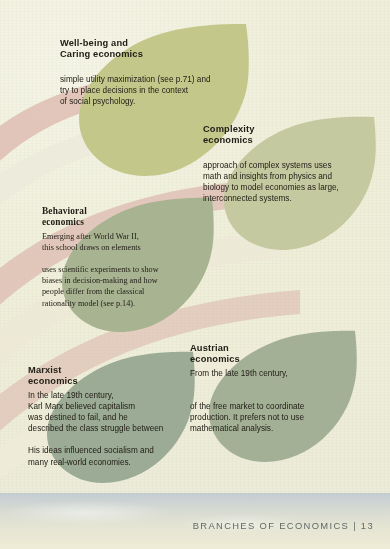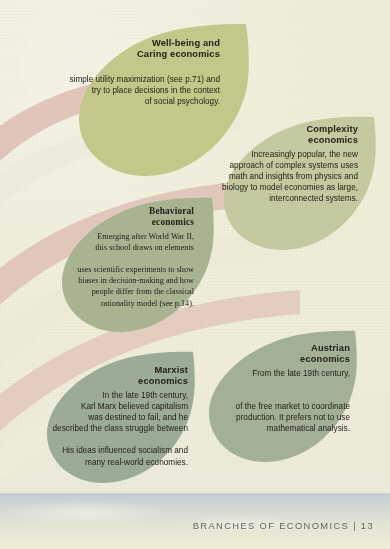--- a/index.html
+++ b/index.html
@@ -27,21 +27,21 @@
       repeating-linear-gradient(90deg, rgba(150,145,110,.08) 0 1px, rgba(0,0,0,0) 1px 4px);
     mix-blend-mode:multiply;
   }
   #bg-curves,#leaves{position:absolute;inset:0;}
   #bg-curves{z-index:1;}
   #leaves{z-index:2;}
 
   .leaf-text{
     position:absolute;
     z-index:3;
-    text-align:right;
+    text-align:left;
     color:#232018;
     line-height:1.30;
   }
   .leaf-title{
     font-weight:bold;
     font-size:9.3px;
     letter-spacing:.15px;
     margin:0 0 2px 0;
     line-height:1.22;
   }
@@ -120,21 +120,21 @@
       <span>of social psychology.</span>
     </p>
   </div>
 
   <div class="leaf-text" style="left:203px;top:124px;width:155px;">
     <p class="leaf-title">
       <span>Complexity</span><br>
       <span>economics</span>
     </p>
     <p class="leaf-body">
-      <span>Increasingly popular, the new</span><br>
+      <br>
       <span>approach of complex systems uses</span><br>
       <span>math and insights from physics and</span><br>
       <span>biology to model economies as large,</span><br>
       <span>interconnected systems.</span>
     </p>
   </div>
 
   <div class="leaf-text" style="left:42px;top:206px;width:152px;font-family:Liberation Serif, serif;">
     <p class="leaf-title">
       <span>Behavioral</span><br>

